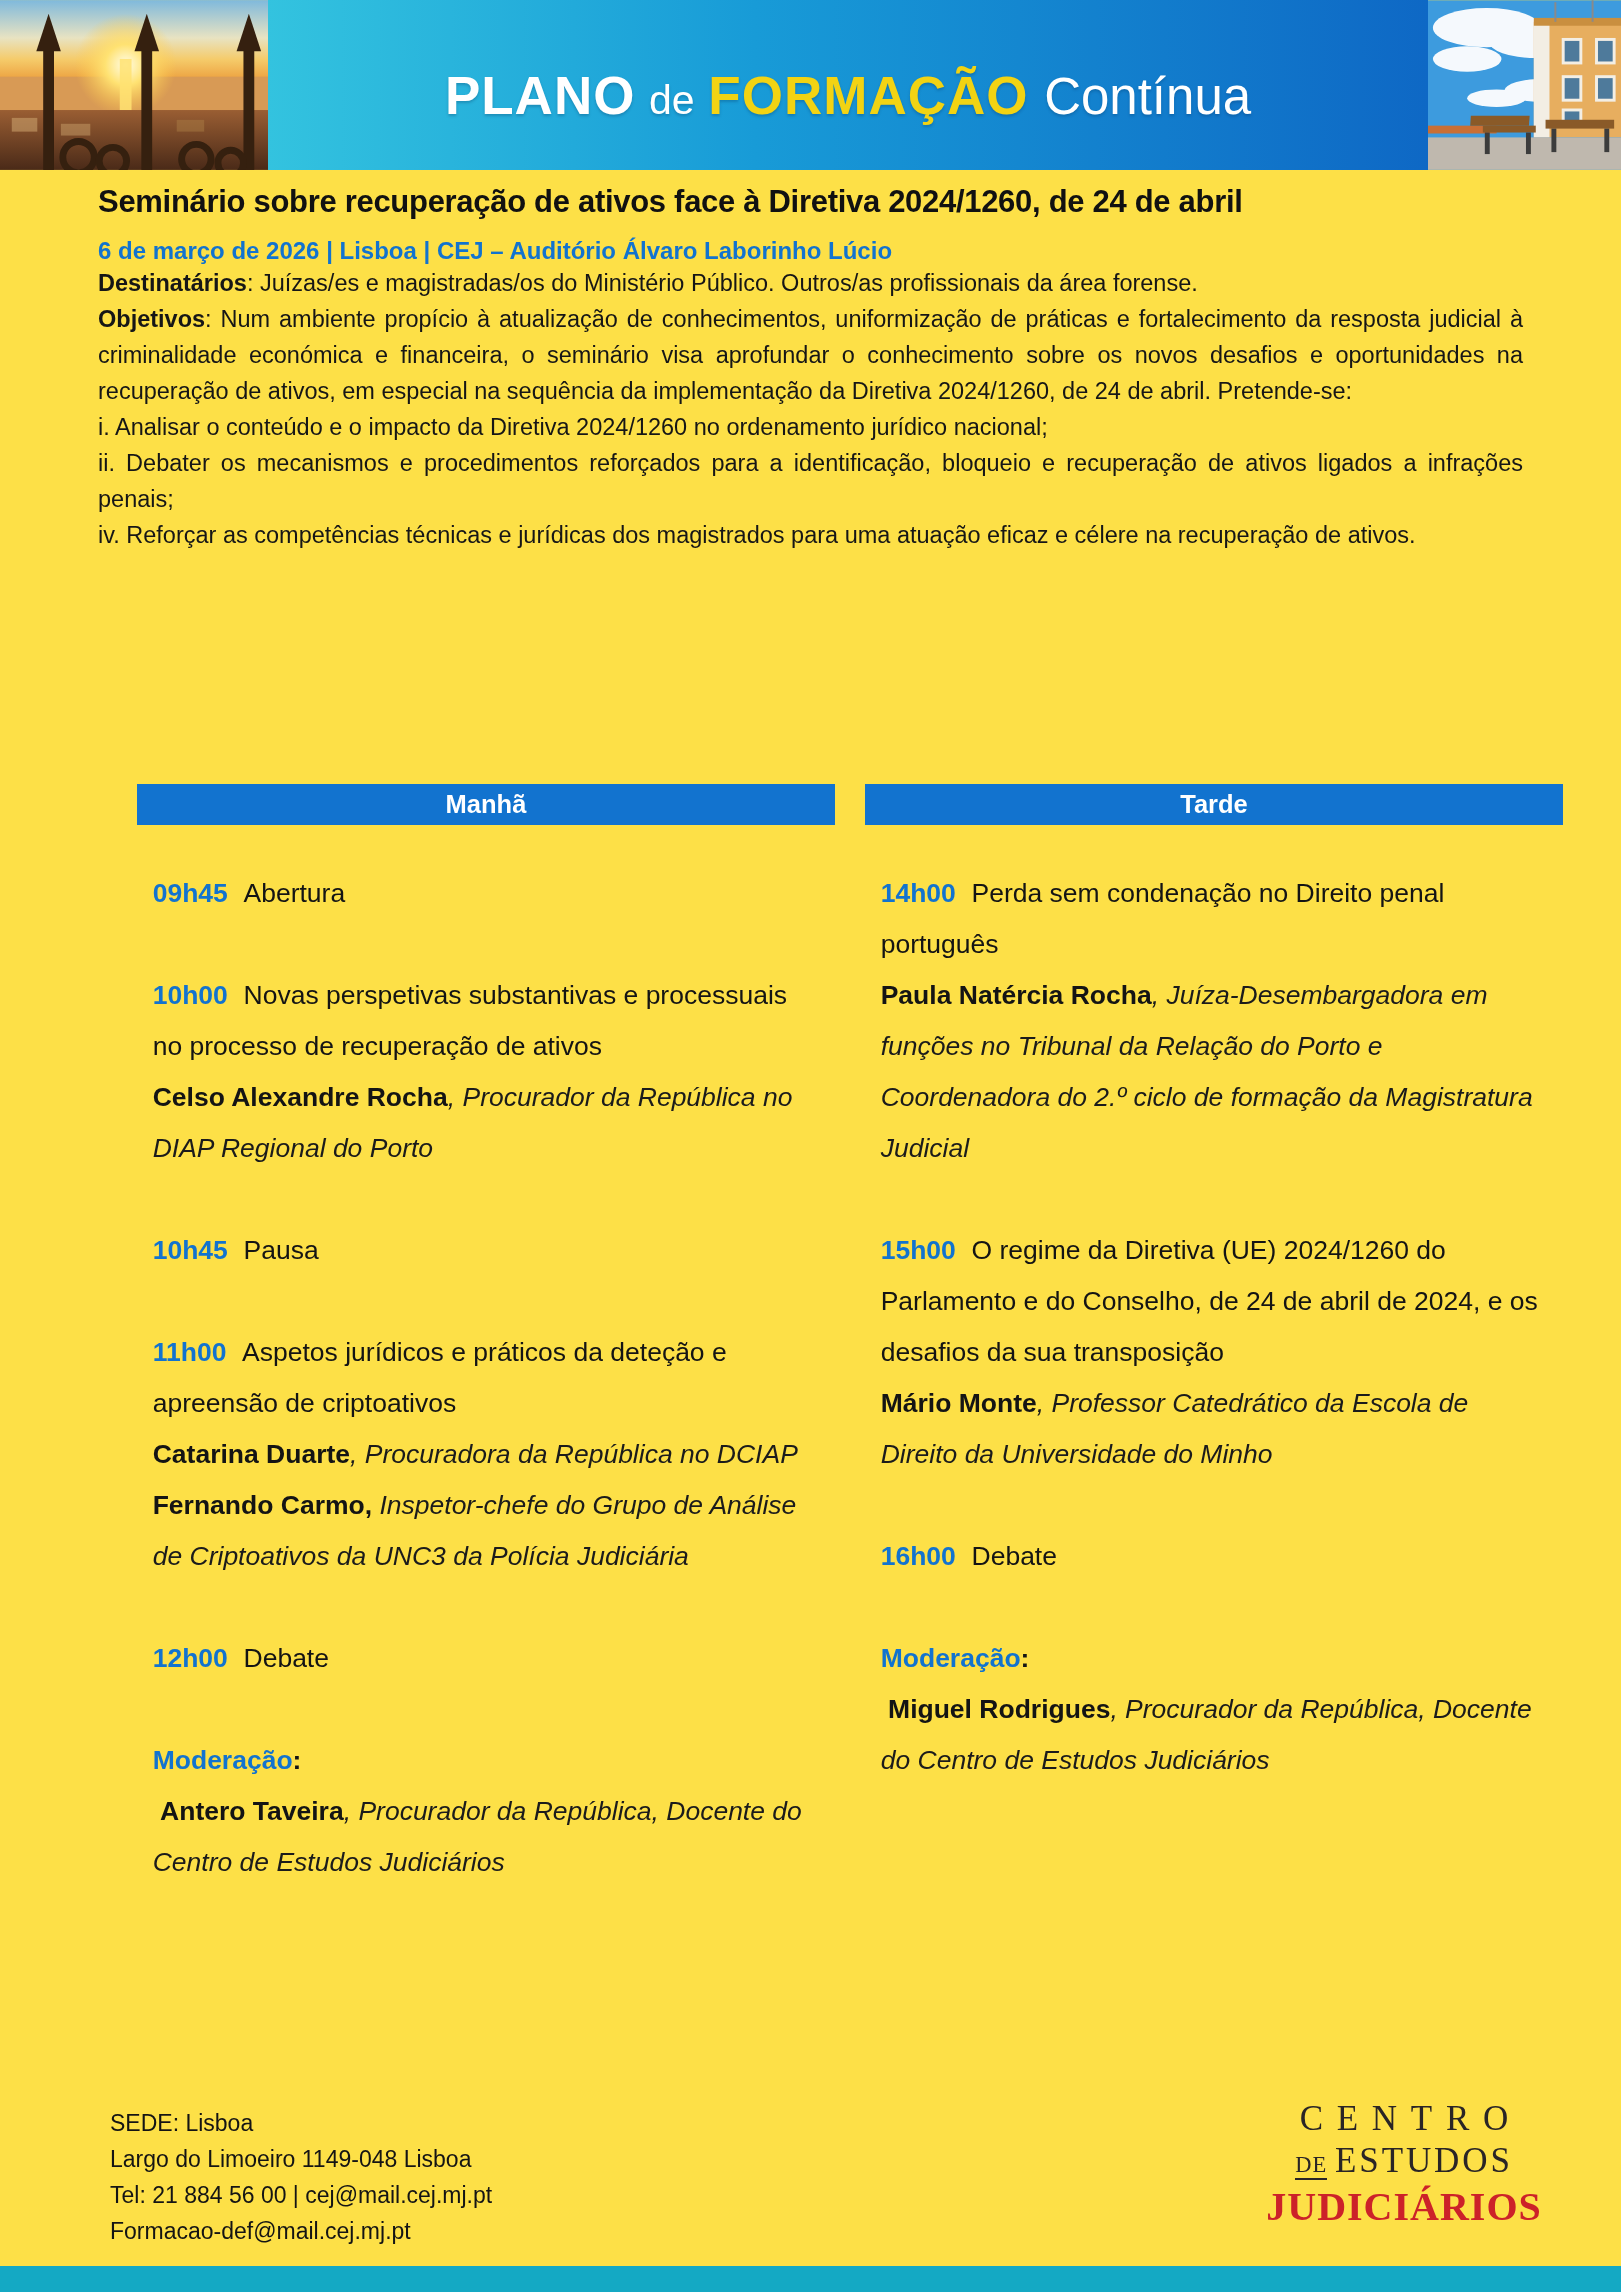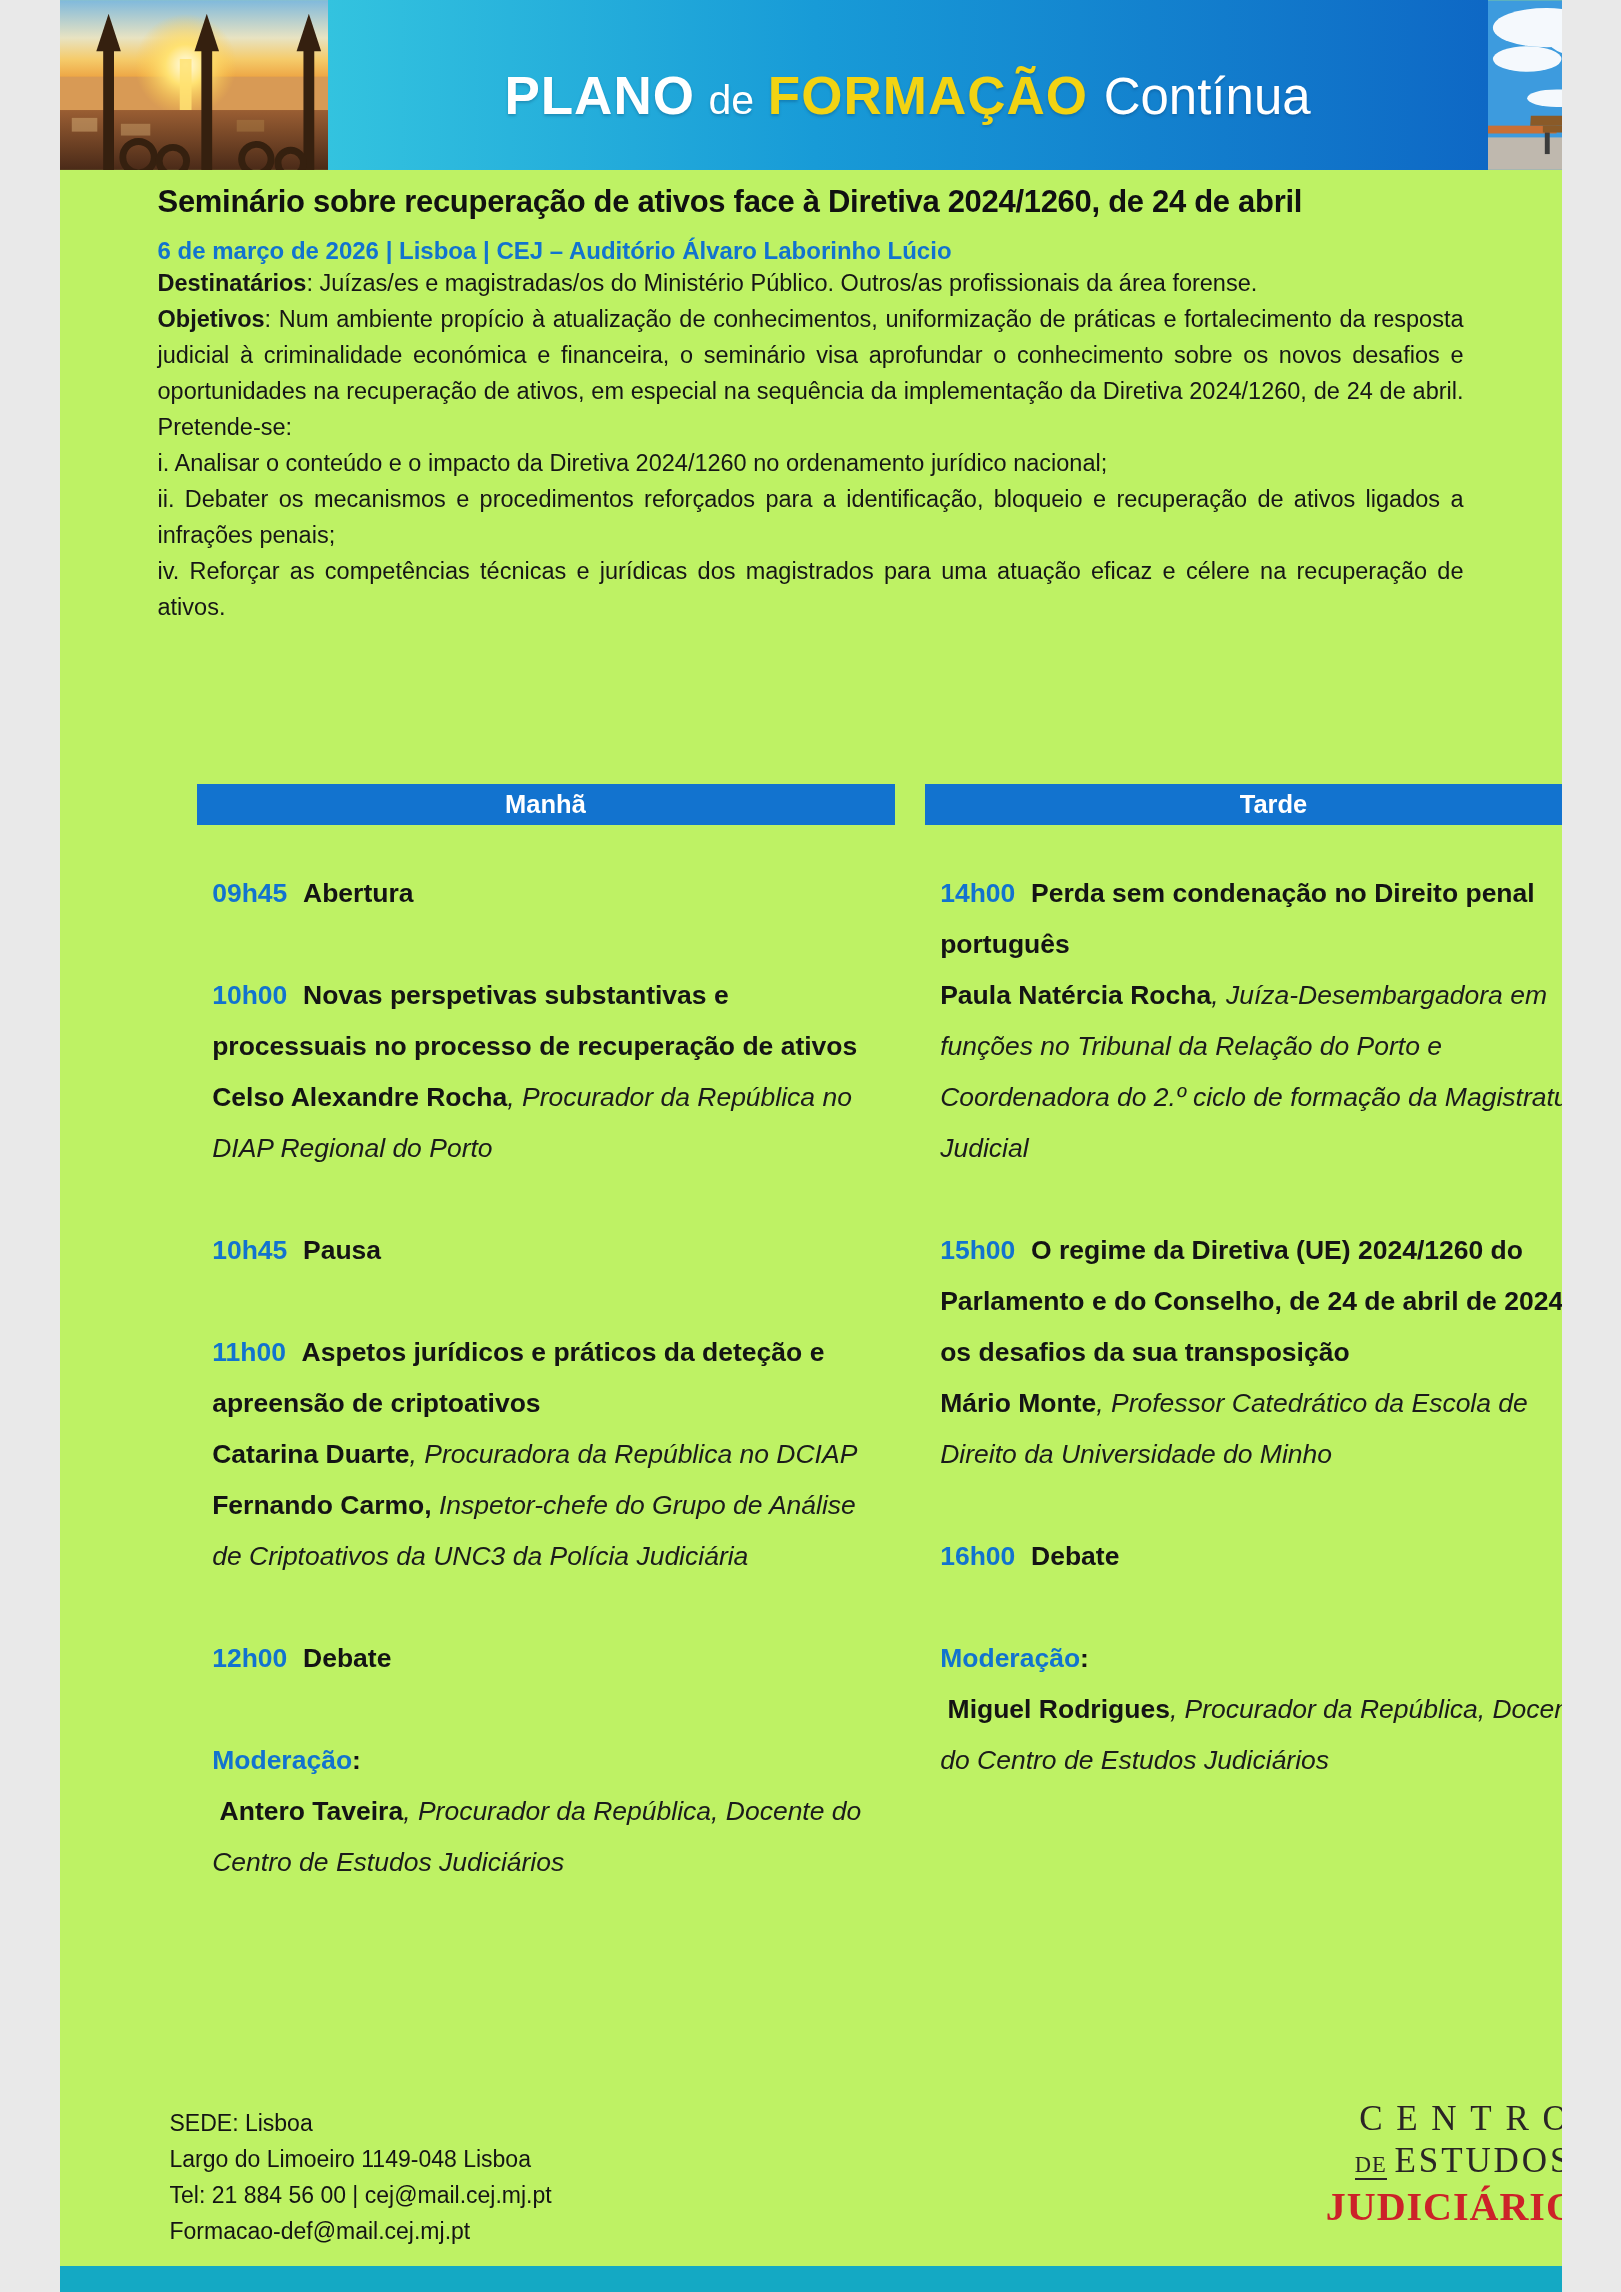--- a/index.html
+++ b/index.html
@@ -1,18 +1,18 @@
 <!DOCTYPE html>
 <html lang="pt"><head>
 <meta charset="utf-8">
 <style>
   html,body{margin:0;padding:0;background:#e9e9e9;}
   .page{
-    position:relative;width:1502px;height:2293px;margin:0 auto;
-    background:#bef264;overflow:hidden;
+    position:relative;width:1621px;height:2293px;margin:0 auto;
+    background:#fde047;overflow:hidden;
     font-family:"Liberation Sans",sans-serif;color:#161616;
   }
   
   .banner{position:absolute;top:0;left:0;width:1621px;height:170px;display:flex;}
   .banner-photo{height:170px;flex:0 0 auto;}
   .banner-center{
     flex:1 1 auto;height:170px;
     background:linear-gradient(90deg,#33C3DF 0%,#189BD7 42%,#0E68C5 100%);
     display:flex;align-items:center;justify-content:center;padding-top:21.6px;box-sizing:border-box;
     white-space:nowrap;
@@ -36,21 +36,21 @@
   .col-morning{left:137px;}
   .col-afternoon{left:865px;}
   .col-header{
     height:41px;background:#1273CF;color:#fff;font-size:25.5px;font-weight:bold;
     display:flex;align-items:center;justify-content:center;
   }
   .col-body{padding:0 13.7px 0 15.7px;}
   .block{margin-top:51px;font-size:26.5px;line-height:51px;}
   .block.first{margin-top:43px;}
   .time{color:#1273CF;font-weight:bold;margin-right:15.7px;}
-  .item-title{font-weight:bold;color:#141414;text-align:center;}
+  .item-title{font-weight:normal;color:#141414;text-align:center;}
   .speaker{white-space:pre-wrap;}
   .speaker-name{font-weight:bold;color:#141414;}
   .speaker-role{font-style:italic;color:#1b1b1b;}
   .mod-label{color:#1273CF;font-weight:bold;}
   .mod-colon{font-weight:bold;color:#141414;}
   
   .footer-address{position:absolute;left:110px;top:2105px;font-size:23px;line-height:36px;color:#141414;}
   .logo{position:absolute;left:1262px;top:2099px;width:284px;text-align:center;
         font-family:"Liberation Serif",serif;color:#2A2526;}
   .logo-l1{font-size:35px;letter-spacing:13.7px;margin-right:-13.7px;}

